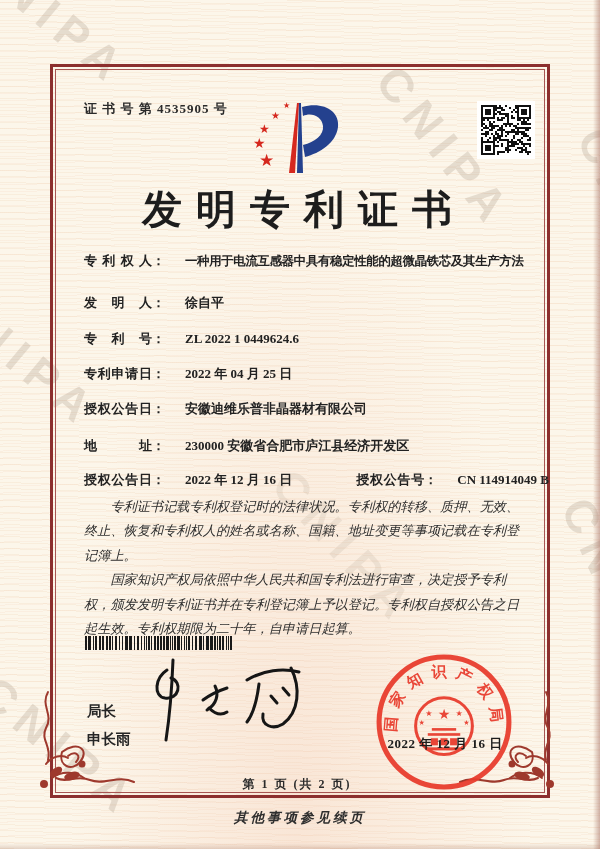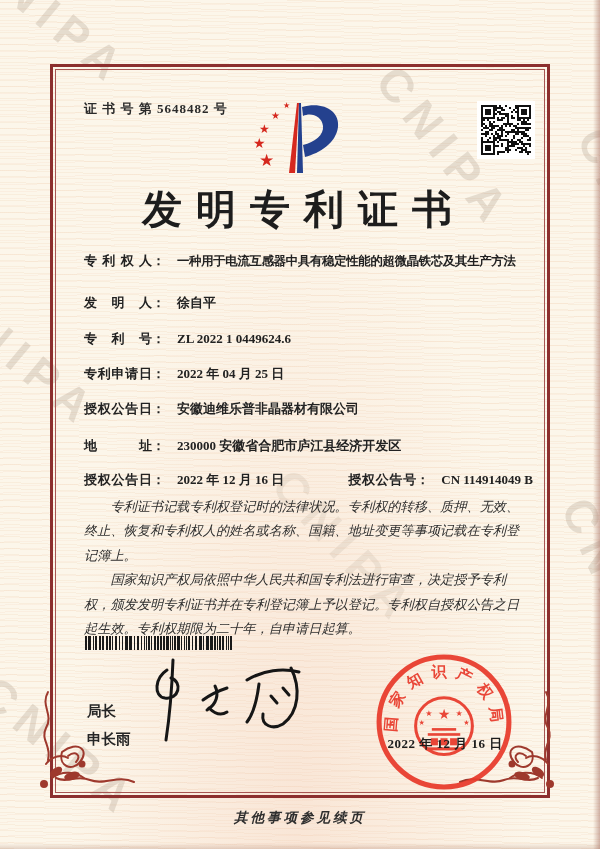--- a/index.html
+++ b/index.html
@@ -22,21 +22,21 @@
   #cert-no{left:84px;top:100px;font-size:13px;font-weight:bold;color:#2b2b2b;letter-spacing:1px;}
   #logo{left:245px;top:100px;width:104px;height:78px;}
   #logo .star{position:absolute;color:#d5281e;line-height:1;}
   #title{left:50px;top:182px;width:494px;text-align:center;font-size:40px;font-weight:bold;
       color:#1d1d1d;letter-spacing:14px;text-indent:14px;}
   #qr-box{left:477px;top:101px;width:58px;height:58px;background:#fff;z-index:2;
       display:flex;align-items:center;justify-content:center;}
   .field-row{position:absolute;left:84px;z-index:2;font-size:13px;font-weight:bold;color:#222;white-space:nowrap;}
   .field-label{display:inline-block;width:68px;text-align:justify;text-align-last:justify;vertical-align:top;}
   .field-colon{display:inline-block;}
-  .field-value{margin-left:12px;}
+  .field-value{margin-left:20px;}
   .field-value.long{font-size:12.4px;letter-spacing:-0.3px;}
   .pair2{margin-left:64px;}
   #body-text{left:84px;top:495px;width:440px;font-size:13.2px;line-height:1.85;
       font-style:italic;color:#2e2e2e;z-index:2;}
   #body-text p{margin:0;text-indent:2em;}
   #barcode{left:85px;top:636px;width:152px;height:14px;}
   #signer{left:87px;top:688px;font-family:"Liberation Sans",sans-serif;font-weight:bold;
       font-size:14.5px;color:#262626;line-height:28px;z-index:2;margin-top:9px;}
   #signature{left:135px;top:652px;width:185px;height:95px;z-index:2;}
   #seal{left:373px;top:651px;width:142px;height:142px;z-index:3;opacity:.93;}
@@ -64,21 +64,21 @@
   <div class="wm" style="left:-75px;top:330px;transform:rotate(40deg);">CNIPA</div>
   <div class="wm" style="left:536px;top:190px;transform:rotate(65deg);">CNIPA</div>
   <div class="wm" style="left:250px;top:520px;transform:rotate(48deg);opacity:.6;">CNIPA</div>
   <div class="wm" style="left:520px;top:560px;transform:rotate(65deg);">CNIPA</div>
   <div class="wm" style="left:-35px;top:720px;transform:rotate(40deg);">CNIPA</div>
 
   <div id="cert-border">
     <div class="inner-line"></div>
   </div>
 
-  <div class="abs" id="cert-no">证 书 号 第 5648482 号</div>
+  <div class="abs" id="cert-no">证 书 号 第 4535905 号</div>
 
   <div class="abs" id="logo">
     <svg width="104" height="78" viewBox="0 0 104 78">
       <polygon points="52,3 54,3 50,73 44,73" fill="#d5281e"></polygon>
       <polygon points="54,3 56,3 58,73 52,73" fill="#24418e"></polygon>
       <path d="M57,7 C78,1 95,11 93,27 C91,43 75,53 60,57 L58,45 C70,42 79,35 78,26 C77,16 66,12 58,16 Z" fill="#24418e"></path>
     </svg>
     <span class="star" style="left:38px;top:2px;font-size:8px;">★</span>
     <span class="star" style="left:26px;top:11px;font-size:10px;">★</span>
     <span class="star" style="left:14px;top:23px;font-size:12px;">★</span>
@@ -551,17 +551,18 @@
     <path d="M34,64 C50,52 62,62 52,74 C44,84 30,78 34,64 Z"></path>
     <path d="M40,68 C48,62 54,68 48,74"></path>
     <path d="M24,90 C34,82 48,84 56,90"></path>
     <path d="M18,76 C24,68 34,66 40,70"></path>
     <ellipse cx="28" cy="84" rx="6" ry="3" fill="#9e392d" transform="rotate(-35 28 84)"></ellipse>
     <ellipse cx="44" cy="88" rx="7" ry="3" fill="#9e392d" transform="rotate(-15 44 88)"></ellipse>
     <circle cx="54" cy="76" r="2.5" fill="#9e392d"></circle>
     <circle cx="16" cy="96" r="3" fill="#9e392d"></circle>
   </svg>
 
+  <div class="abs" id="page-num">第 1 页 (共 2 页)</div>
   <div class="abs" id="cont-note">其他事项参见续页</div>
 
   <div id="edge-right"></div>
   <div id="edge-bottom"></div>
 </div>
 
 </body></html>

